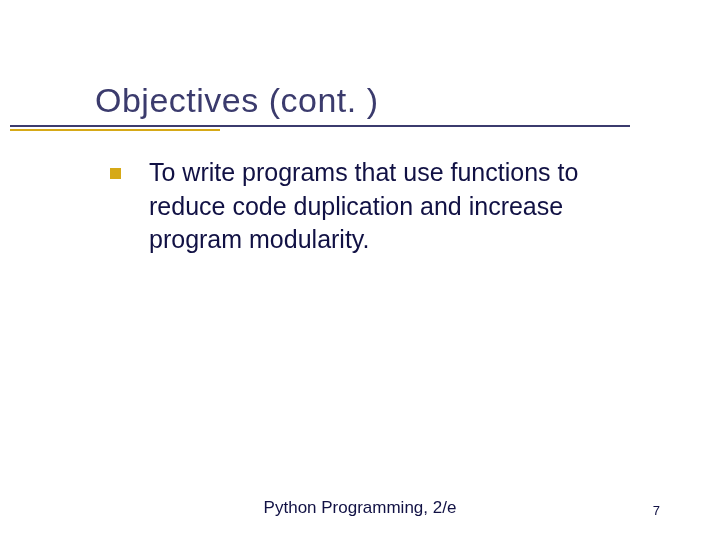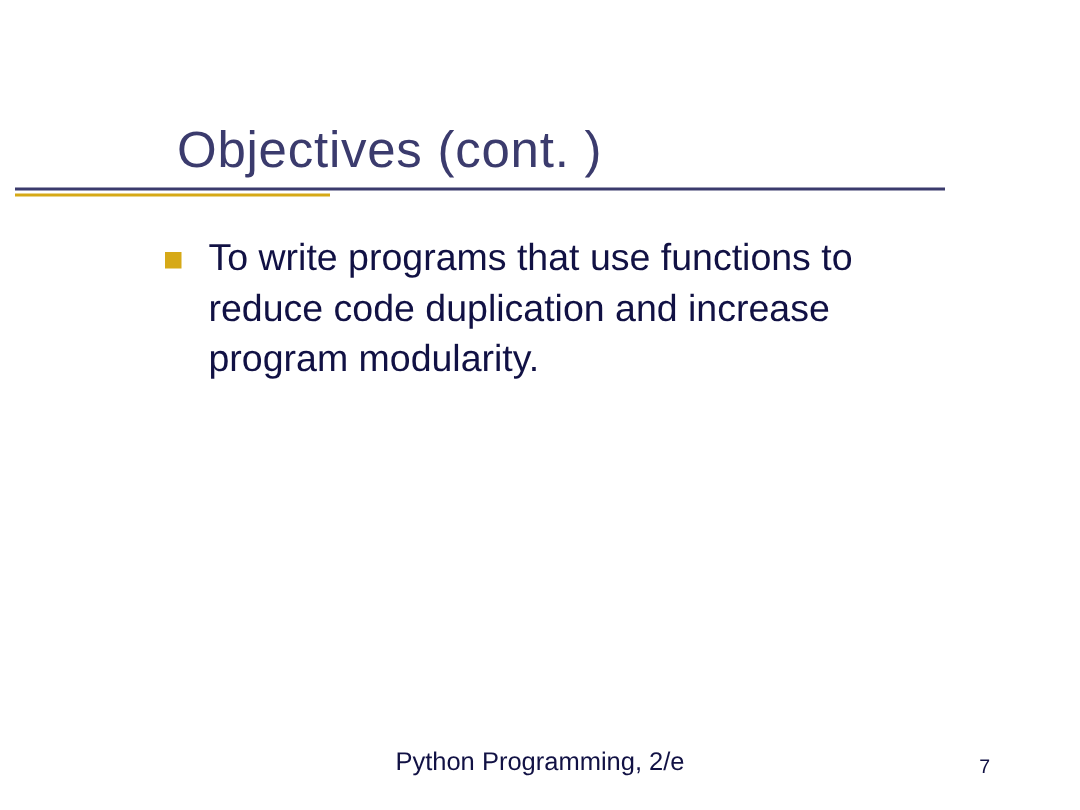--- a/index.html
+++ b/index.html
@@ -24,21 +24,20 @@
   .title-wrap {
     position: relative;
     margin-bottom: 35px;
   }
   .title {
     font-size: 34px;
     font-weight: 400;
     color: #3b3b6d;
     letter-spacing: 0.5px;
     line-height: 1.2;
-    margin-left: 23px;
   }
   .title-underline {
     position: absolute;
     left: -45px;
     right: -595px;
     height: 0;
     margin-top: 4px;
   }
   .line-long {
     position: absolute;
@@ -56,21 +55,21 @@
     background: #d6a917;
     top: 4px;
   }
   .content {
     padding-left: 15px;
     padding-right: 20px;
   }
   .bullet-item {
     display: flex;
     align-items: flex-start;
-    gap: 18px;
+    gap: 28px;
   }
   .bullet-marker {
     width: 11px;
     height: 11px;
     background: #d6a917;
     flex-shrink: 0;
     margin-top: 12px;
   }
   .bullet-text {
     font-size: 25px;

